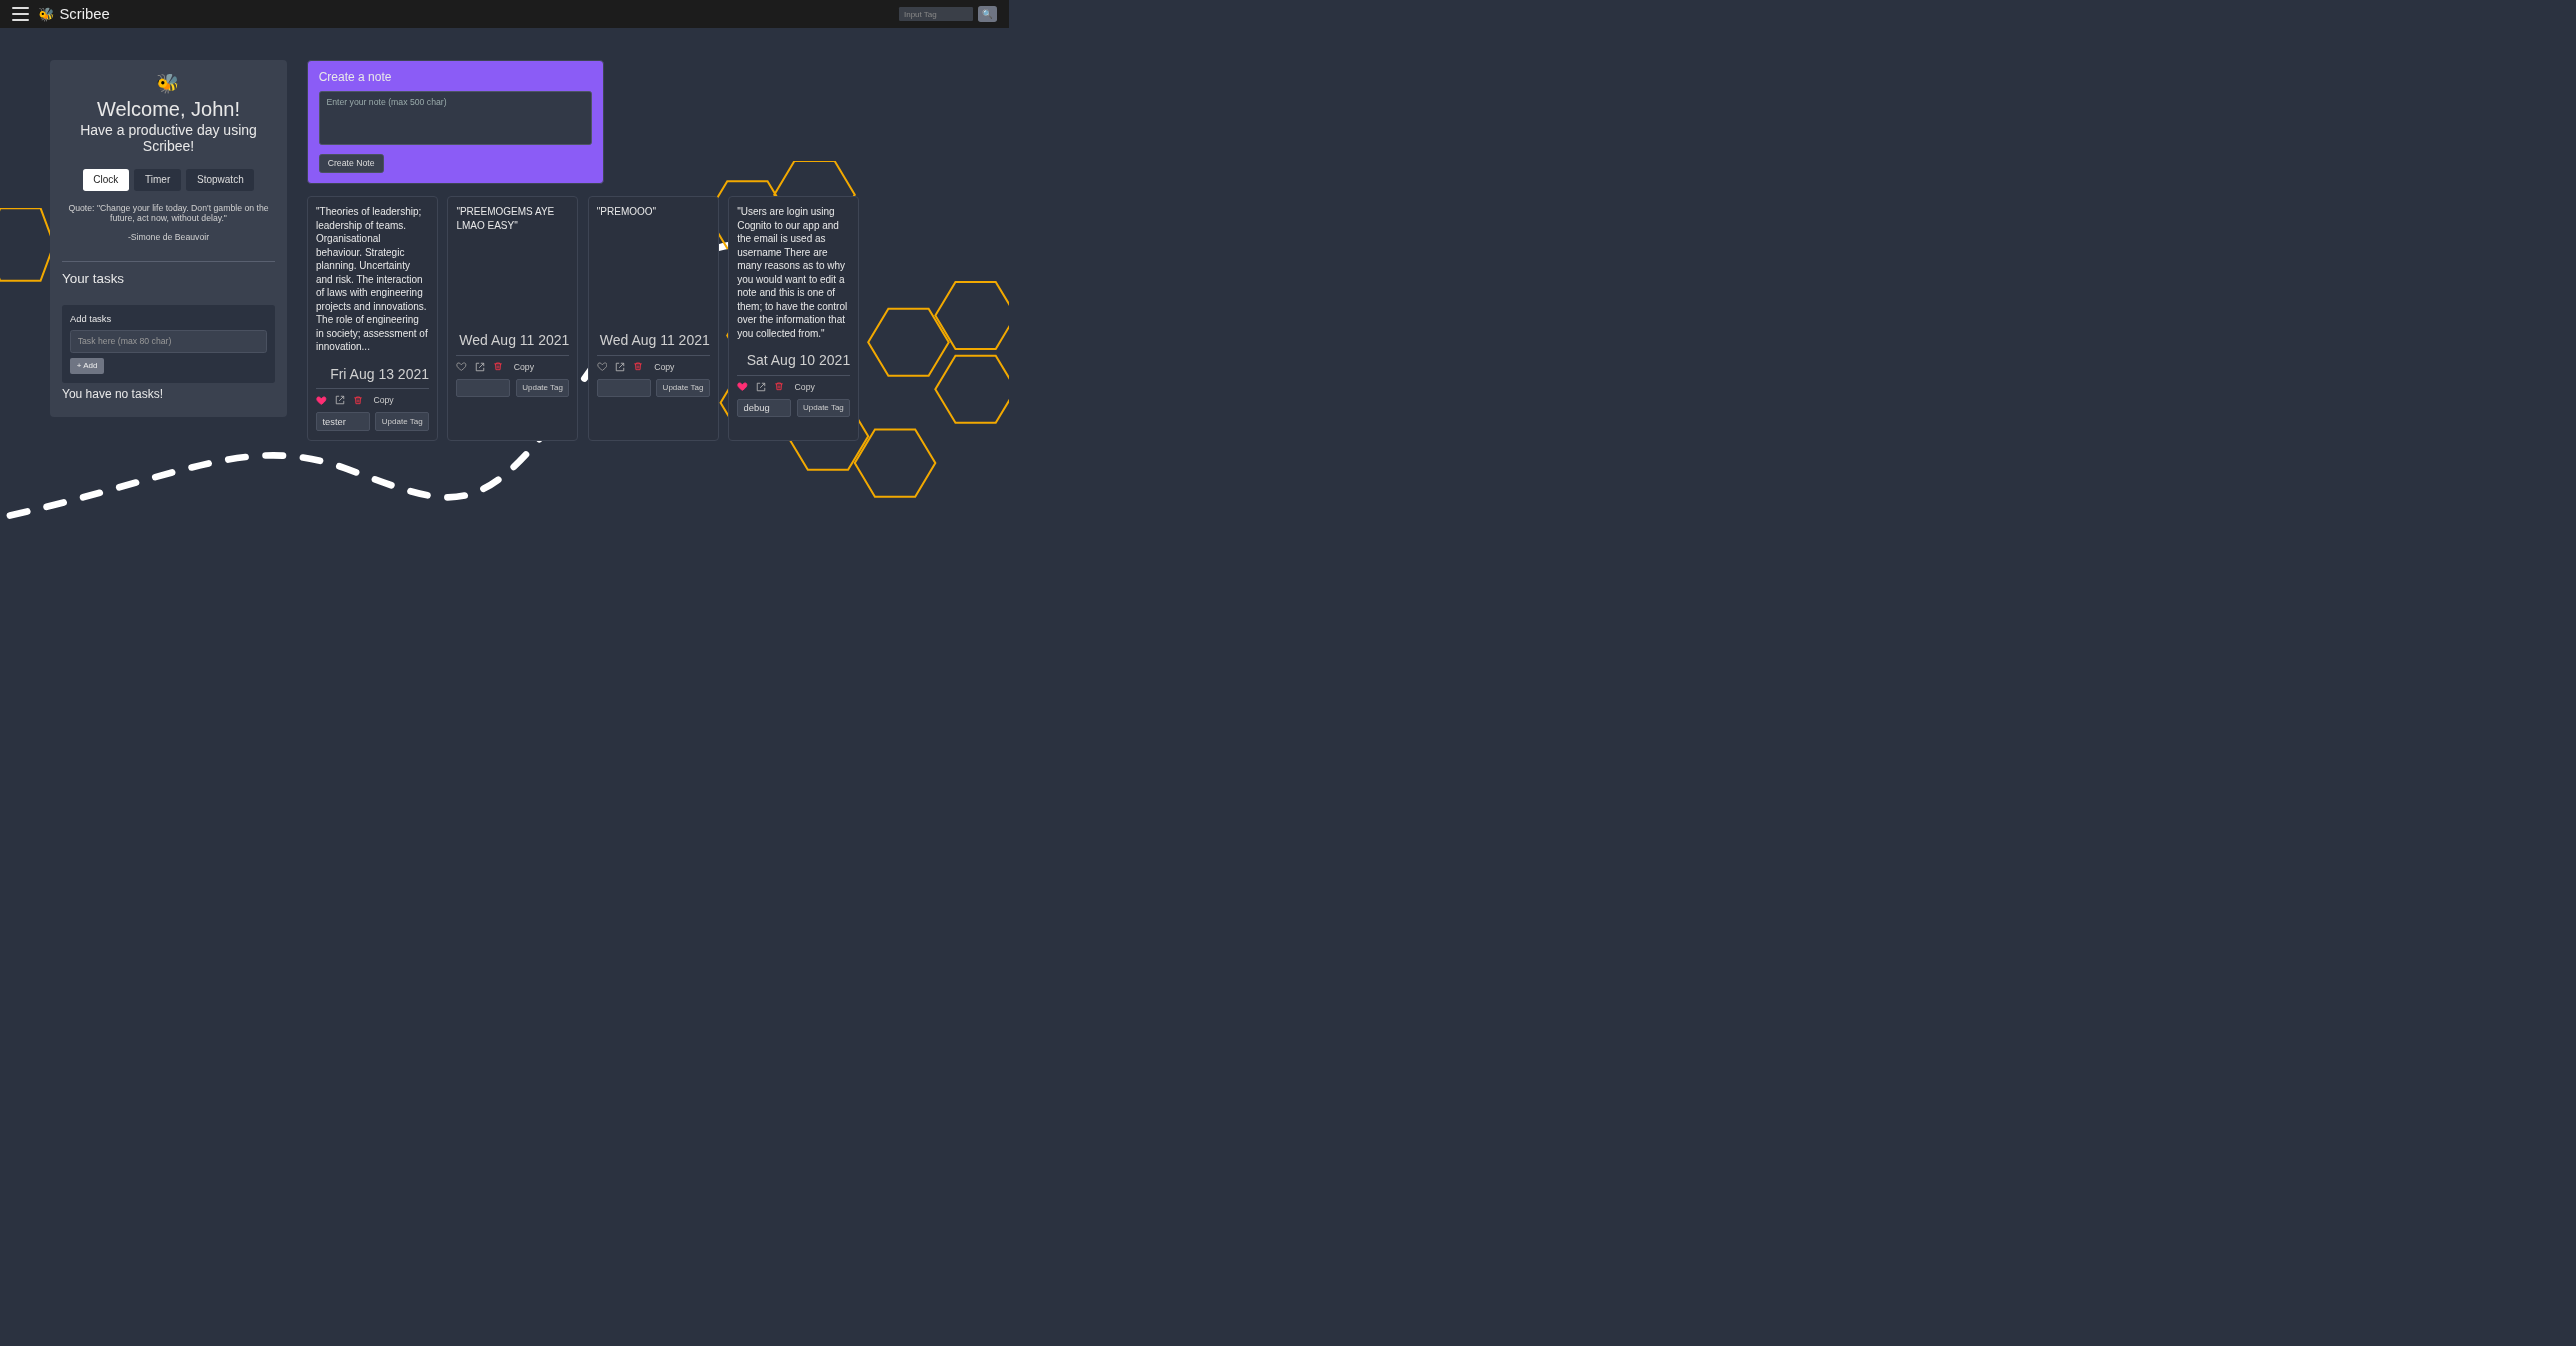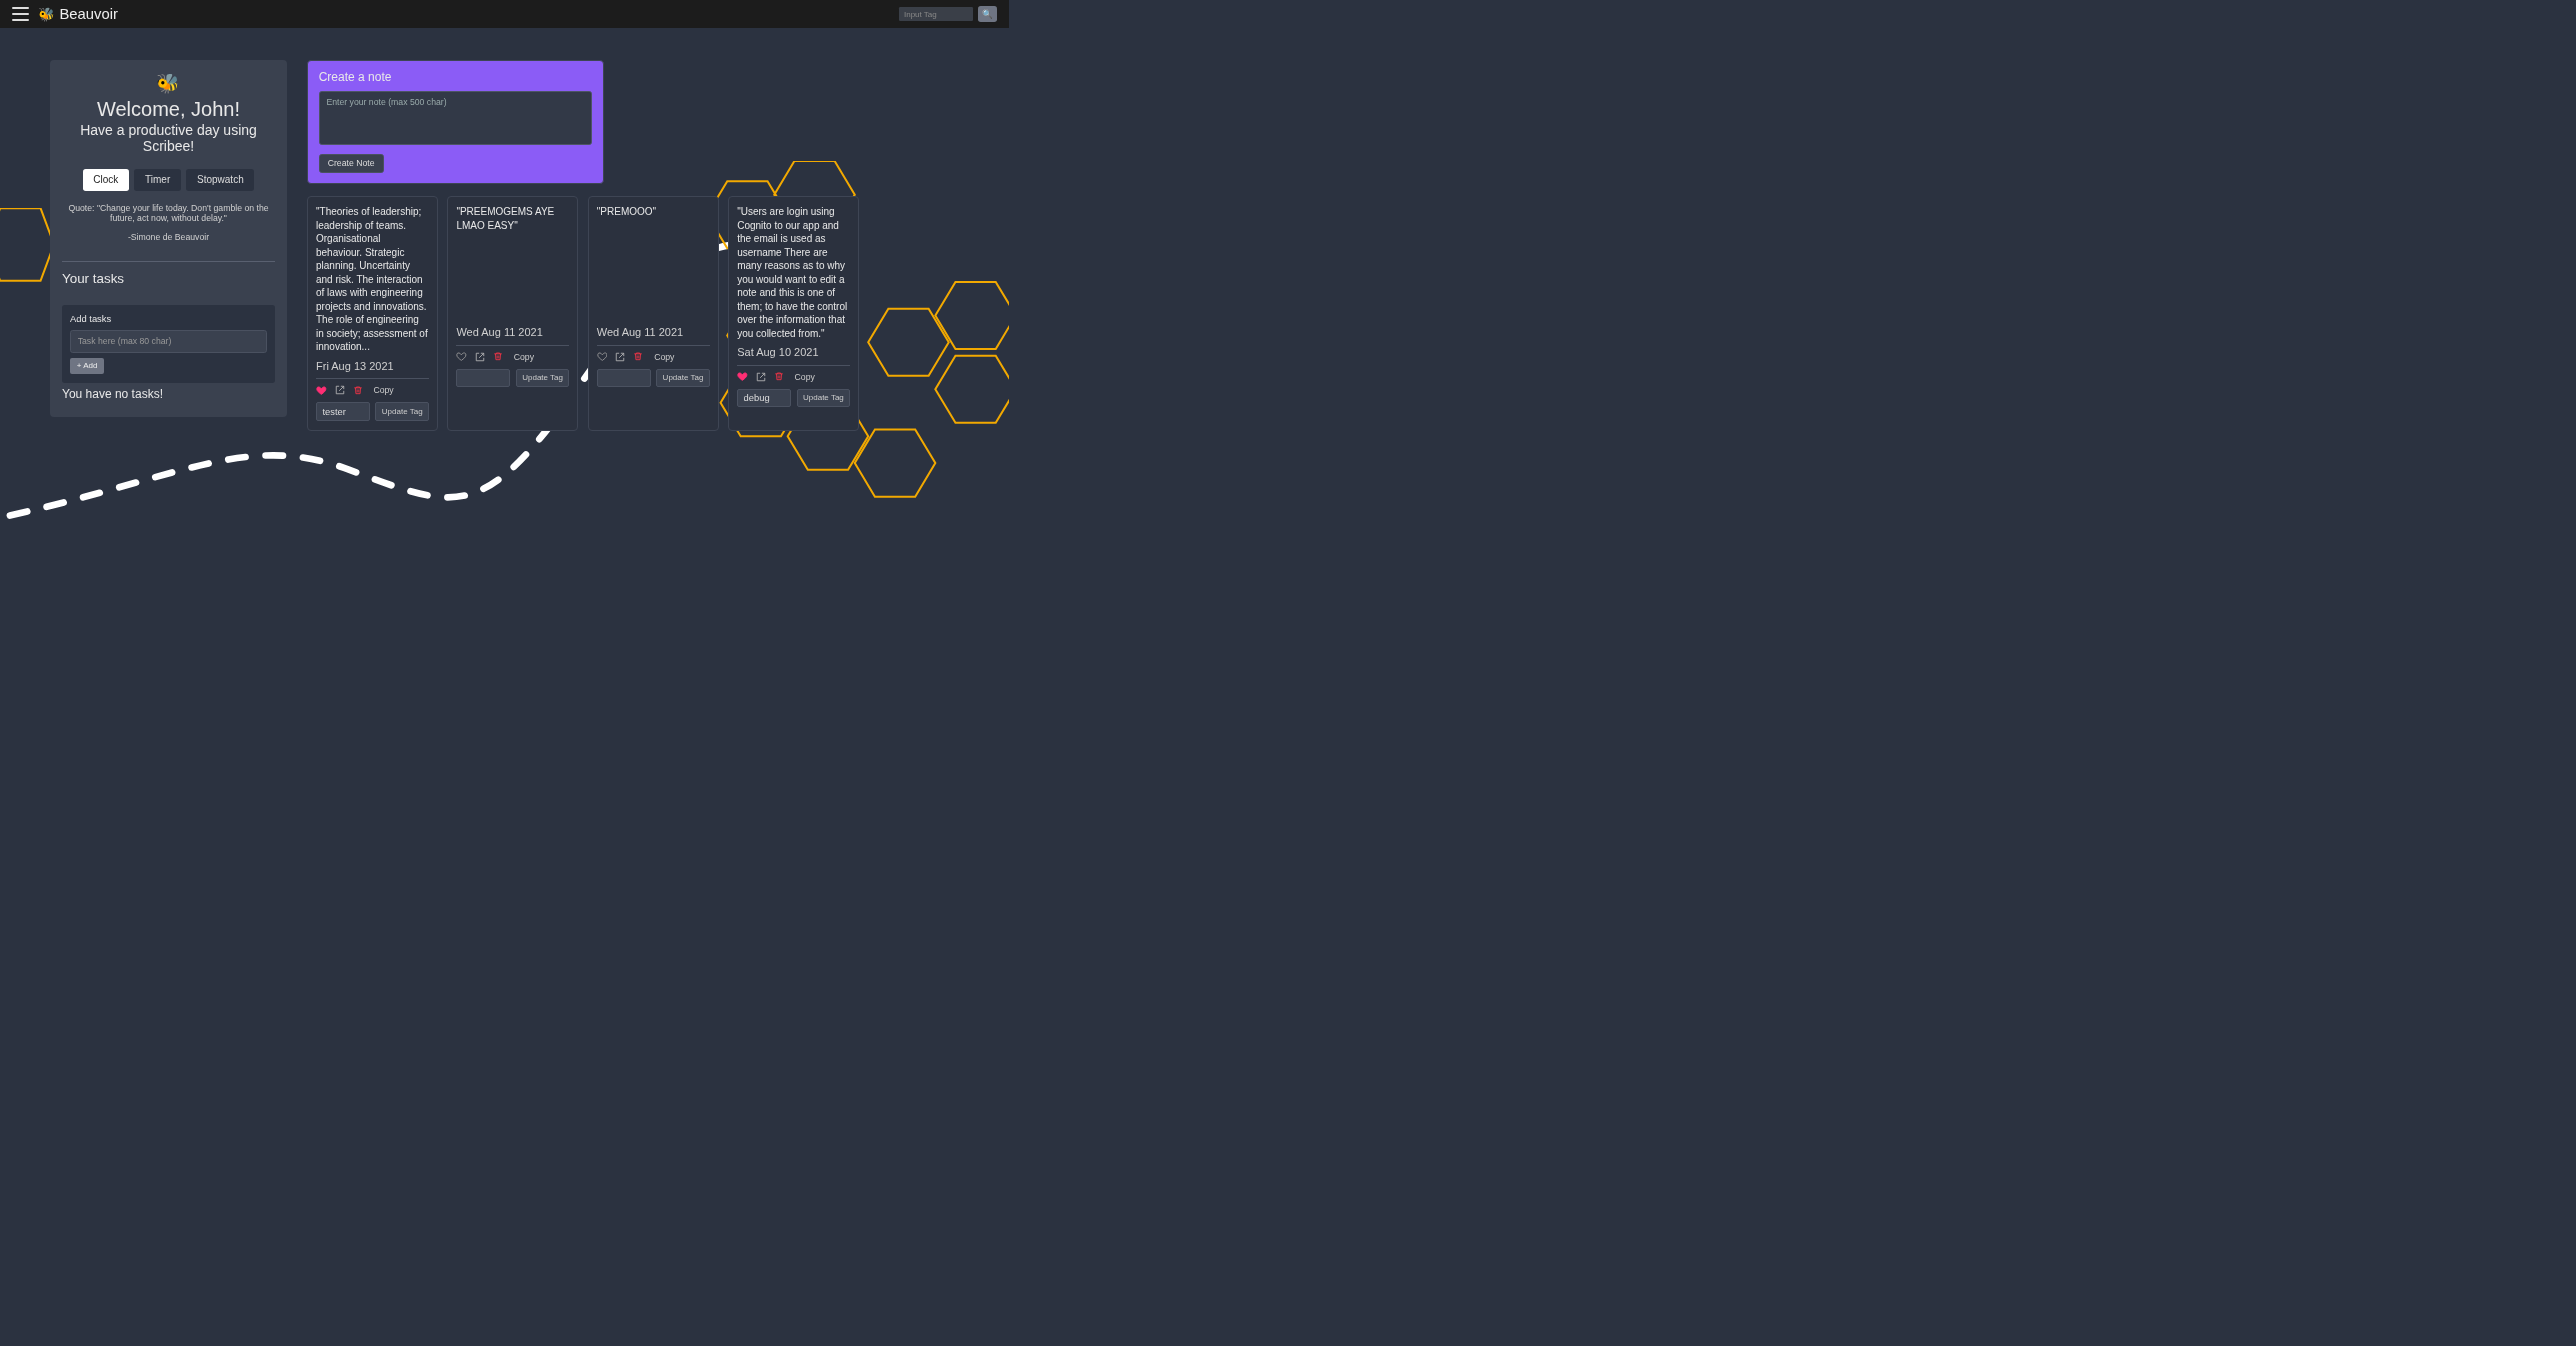--- a/index.html
+++ b/index.html
@@ -94,21 +94,21 @@
   font-size:8.7px; padding:3.4px 8px; border-radius:2.7px; cursor:pointer;
 }
 .notes-grid { display:flex; gap:9.4px; margin-top:12px;}
 .note-card {
   width:131px; background:#2b313e; border:0.7px solid #3e4554; border-radius:4px;
   padding:8px 8px 9.4px; display:flex; flex-direction:column;
 }
 .note-text { font-size:10px; line-height:1.35; font-weight:300; min-height:115px;
   overflow:hidden;
 }
-.note-date { font-size:11px; color:#d0d0d0; margin-top:6px;}
+.note-date { font-size:14px; color:#d0d0d0; margin-top:12px;text-align:right;}
 .note-sep { border:none; border-top:0.7px solid #4a5160; margin:6.7px 0 5.4px;}
 .note-actions { display:flex; align-items:center; gap:8px; font-size:8.7px; color:#ccc;}
 .icon-btn { background:none; border:none; cursor:pointer; padding:0; display:flex; align-items:center;}
 .copy-txt { margin-left:2.7px; font-size:8.7px; color:#ccc; cursor:pointer;}
 .tag-row { margin-top:6.7px; display:flex; gap:5.4px;}
 .tag-input {
   flex:1; background:#3a414f; border:0.7px solid #4a5160; border-radius:2px;
   color:#ddd; font-size:9.4px; padding:2.7px 5.4px; min-width:0;
 }
 .update-tag-btn {
@@ -145,21 +145,21 @@
 </div>
 
 <div class="navbar">
   <div class="hamburger">
     <span></span>
       <span></span>
       <span></span>
   </div>
   <div class="brand">
     <span class="bee-small">🐝</span>
-    <span>Beauvoir</span>
+    <span>Scribee</span>
   </div>
   <div class="nav-right">
     <input class="tag-search" placeholder="Input Tag" style="">
     <button class="search-btn">
       <span>🔍</span>
     </button>
   </div>
 </div>
 
 <div class="page">

